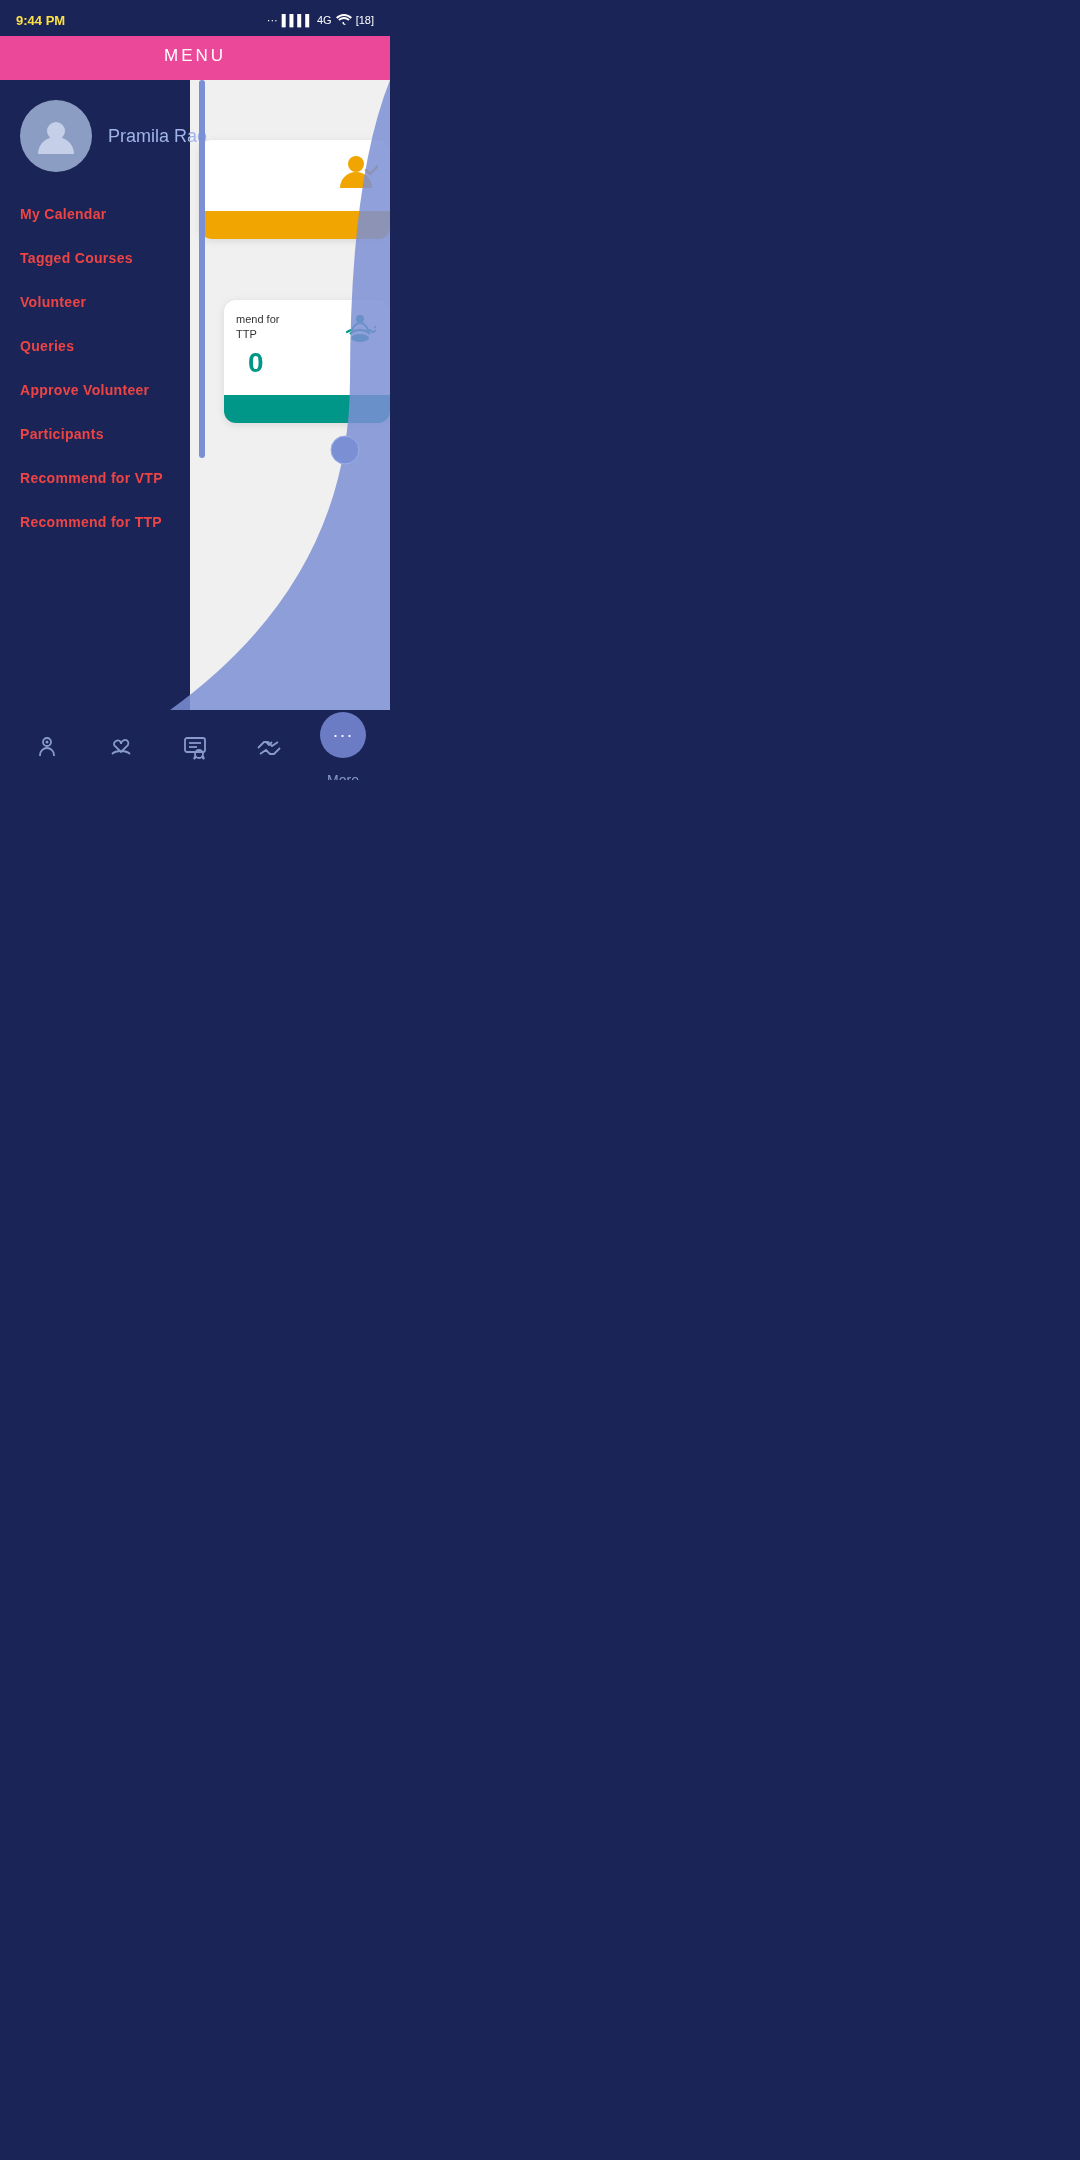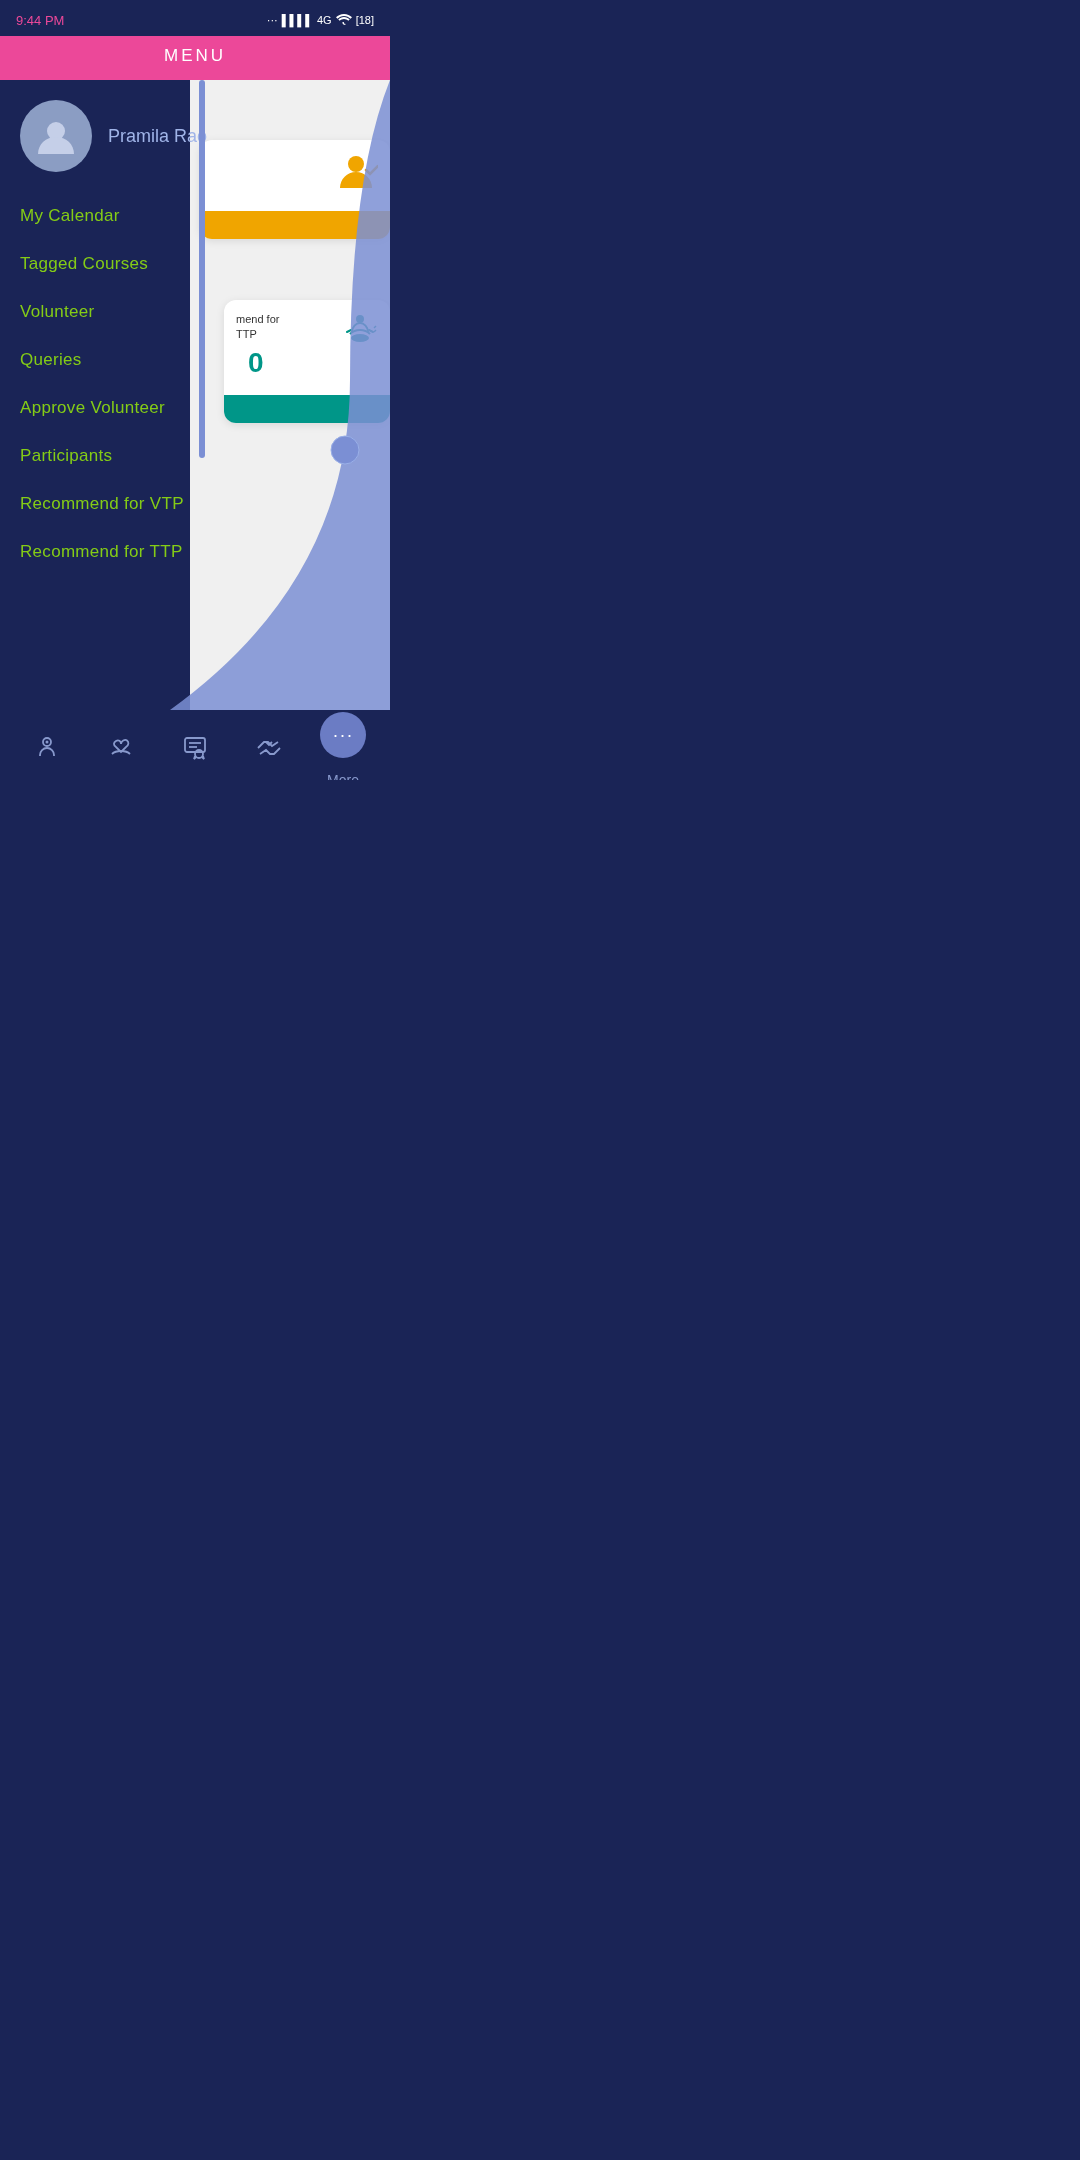--- a/index.html
+++ b/index.html
@@ -17,23 +17,23 @@
     
     .status-bar {
       background: #1a2456;
       display: flex;
       justify-content: space-between;
       align-items: center;
       padding: 8px 16px 4px 16px;
       height: 36px;
     }
     .status-time {
-      color: #ec4899;
+      color: #fde047;
       font-size: 13px;
-      font-weight: 400;
+      font-weight: 700;
     }
     .status-icons {
       display: flex;
       align-items: center;
       gap: 4px;
       color: white;
       font-size: 11px;
     }
 
     
@@ -164,23 +164,23 @@
       font-weight: 500;
     }
 
     
     .menu-list {
       list-style: none;
       padding: 0 0 0 20px;
     }
     .menu-list li {
       padding: 14px 0;
-      color: #84cc16;
-      font-size: 17px;
-      font-weight: 400;
+      color: #ef4444;
+      font-size: 14px;
+      font-weight: 700;
       cursor: pointer;
       letter-spacing: 0.3px;
     }
 
     
     .curve-svg {
       position: absolute;
       right: 0;
       top: 0;
       width: 220px;

